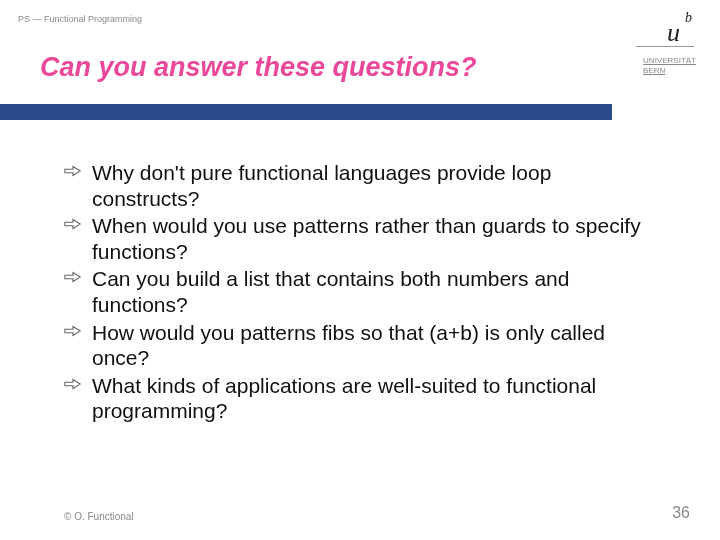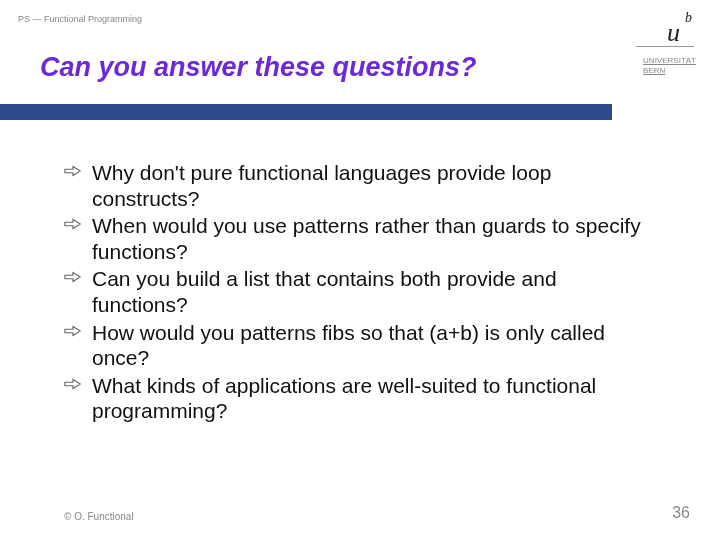--- a/index.html
+++ b/index.html
@@ -1,20 +1,20 @@
 <!DOCTYPE html>
 <html><head>
 <meta charset="utf-8">
 <style>
   * { margin: 0; padding: 0; box-sizing: border-box; }
   html, body { width: 720px; height: 540px; font-family: Arial, Helvetica, sans-serif; background: #fff; overflow: hidden; }
   .slide { position: relative; width: 720px; height: 540px; }
   .header-strip { position: absolute; top: 0; left: 0; right: 0; height: 104px; background: #fff; }
   .breadcrumb { position: absolute; top: 14px; left: 18px; font-size: 9px; color: #888; }
-  .title { position: absolute; top: 52px; left: 40px; font-size: 27px; font-weight: bold; font-style: italic; color: #6d28d9; }
+  .title { position: absolute; top: 52px; left: 40px; font-size: 27px; font-weight: bold; font-style: italic; color: #ec4899; }
   .blue-bar { position: absolute; top: 104px; left: 0; width: 612px; height: 16px; background: #2b4a8a; }
   .logo-area { position: absolute; top: 0; right: 0; width: 108px; height: 120px; background: #fff; }
   .logo-u { position: absolute; top: 18px; right: 40px; font-family: "Times New Roman", serif; font-size: 26px; font-style: italic; color: #222; }
   .logo-b { position: absolute; top: 10px; right: 28px; font-family: "Times New Roman", serif; font-size: 14px; font-style: italic; color: #222; }
   .logo-line { position: absolute; top: 46px; right: 26px; width: 58px; height: 1px; background: #999; }
   .logo-text { position: absolute; top: 56px; right: 24px; font-size: 8px; color: #888; line-height: 1.2; text-align: left; text-decoration: underline; }
   .content { position: absolute; top: 160px; left: 64px; right: 68px; }
   .content ul { list-style: none; }
   .content li { position: relative; font-size: 21px; color: #111; line-height: 1.22; margin-bottom: 2px; padding-left: 28px; }
   .hand-icon { position: absolute; left: 0; top: 2px; width: 18px; height: 18px; }
@@ -55,21 +55,21 @@
       <li>
         <svg class="hand-icon" viewBox="0 0 20 20">
             <path d="M1 8 L10 8 L10 5 L18 10 L10 15 L10 12 L1 12 Z" fill="none" stroke="#666" stroke-width="1.2"></path>
           </svg>
         <span>When would you use patterns rather than guards to specify functions?</span>
       </li>
       <li>
         <svg class="hand-icon" viewBox="0 0 20 20">
             <path d="M1 8 L10 8 L10 5 L18 10 L10 15 L10 12 L1 12 Z" fill="none" stroke="#666" stroke-width="1.2"></path>
           </svg>
-        <span>Can you build a list that contains both provide and functions?</span>
+        <span>Can you build a list that contains both numbers and functions?</span>
       </li>
       <li>
         <svg class="hand-icon" viewBox="0 0 20 20">
             <path d="M1 8 L10 8 L10 5 L18 10 L10 15 L10 12 L1 12 Z" fill="none" stroke="#666" stroke-width="1.2"></path>
           </svg>
         <span>How would you patterns fibs so that (a+b) is only called once?</span>
       </li>
       <li>
         <svg class="hand-icon" viewBox="0 0 20 20">
             <path d="M1 8 L10 8 L10 5 L18 10 L10 15 L10 12 L1 12 Z" fill="none" stroke="#666" stroke-width="1.2"></path>

